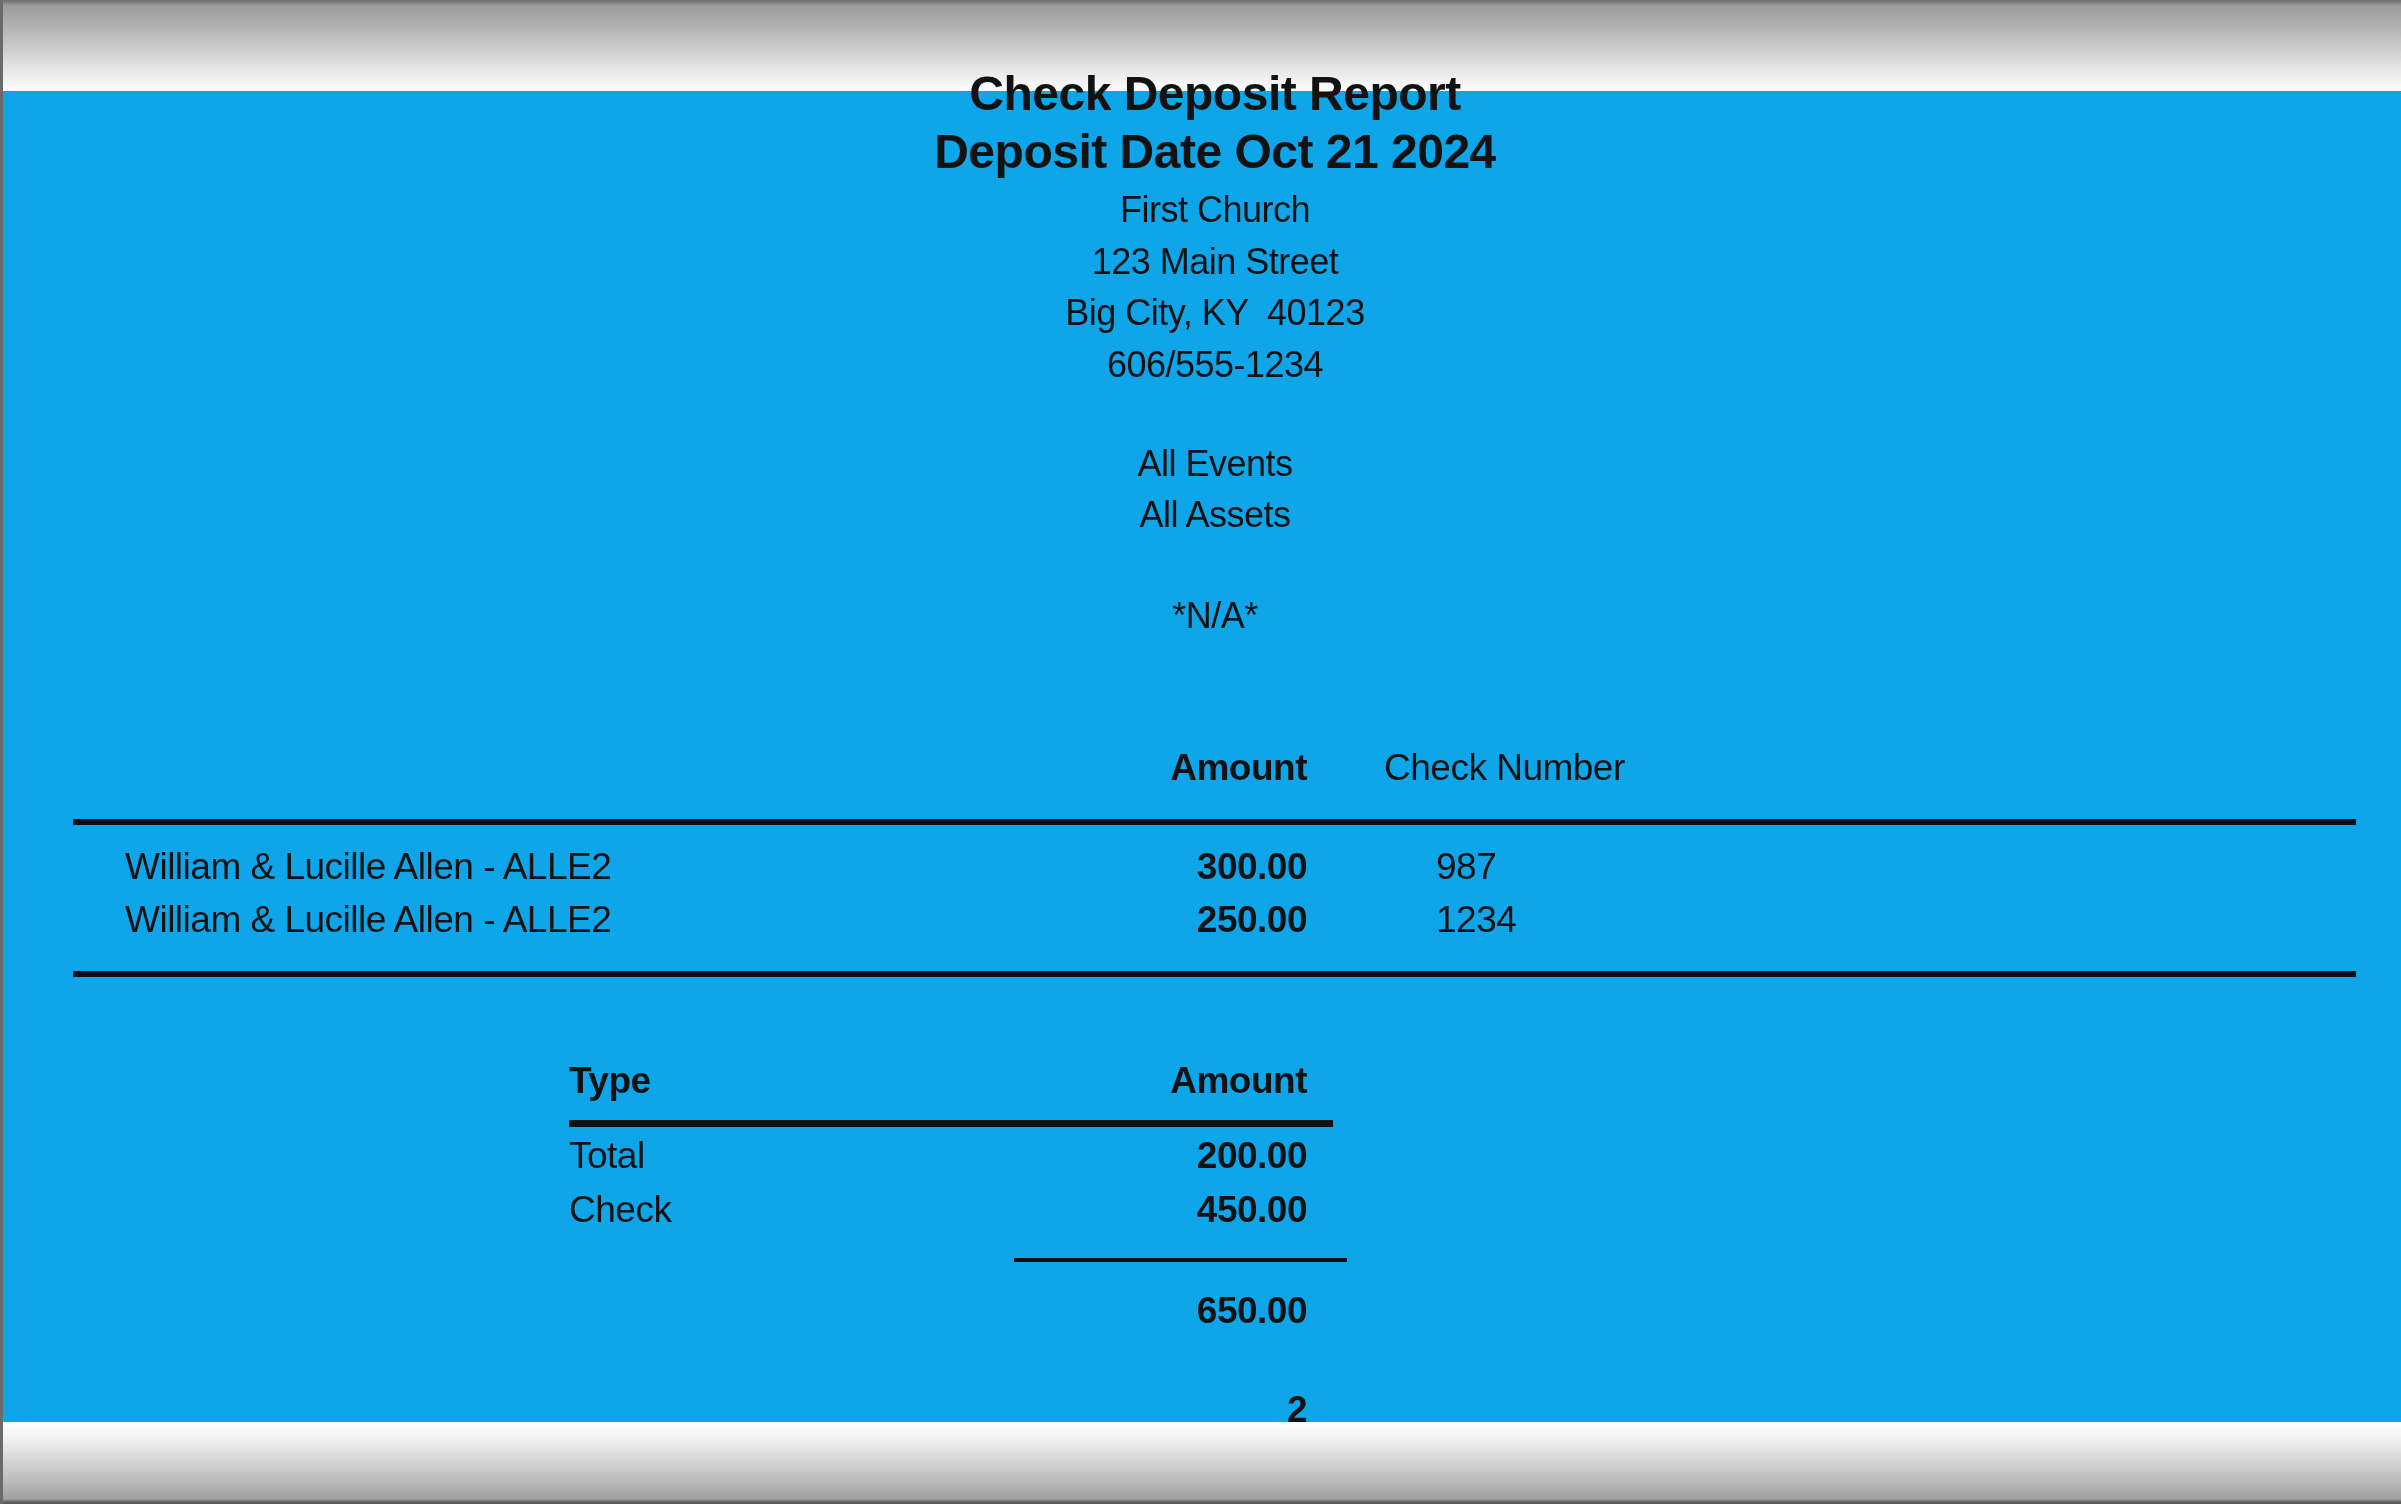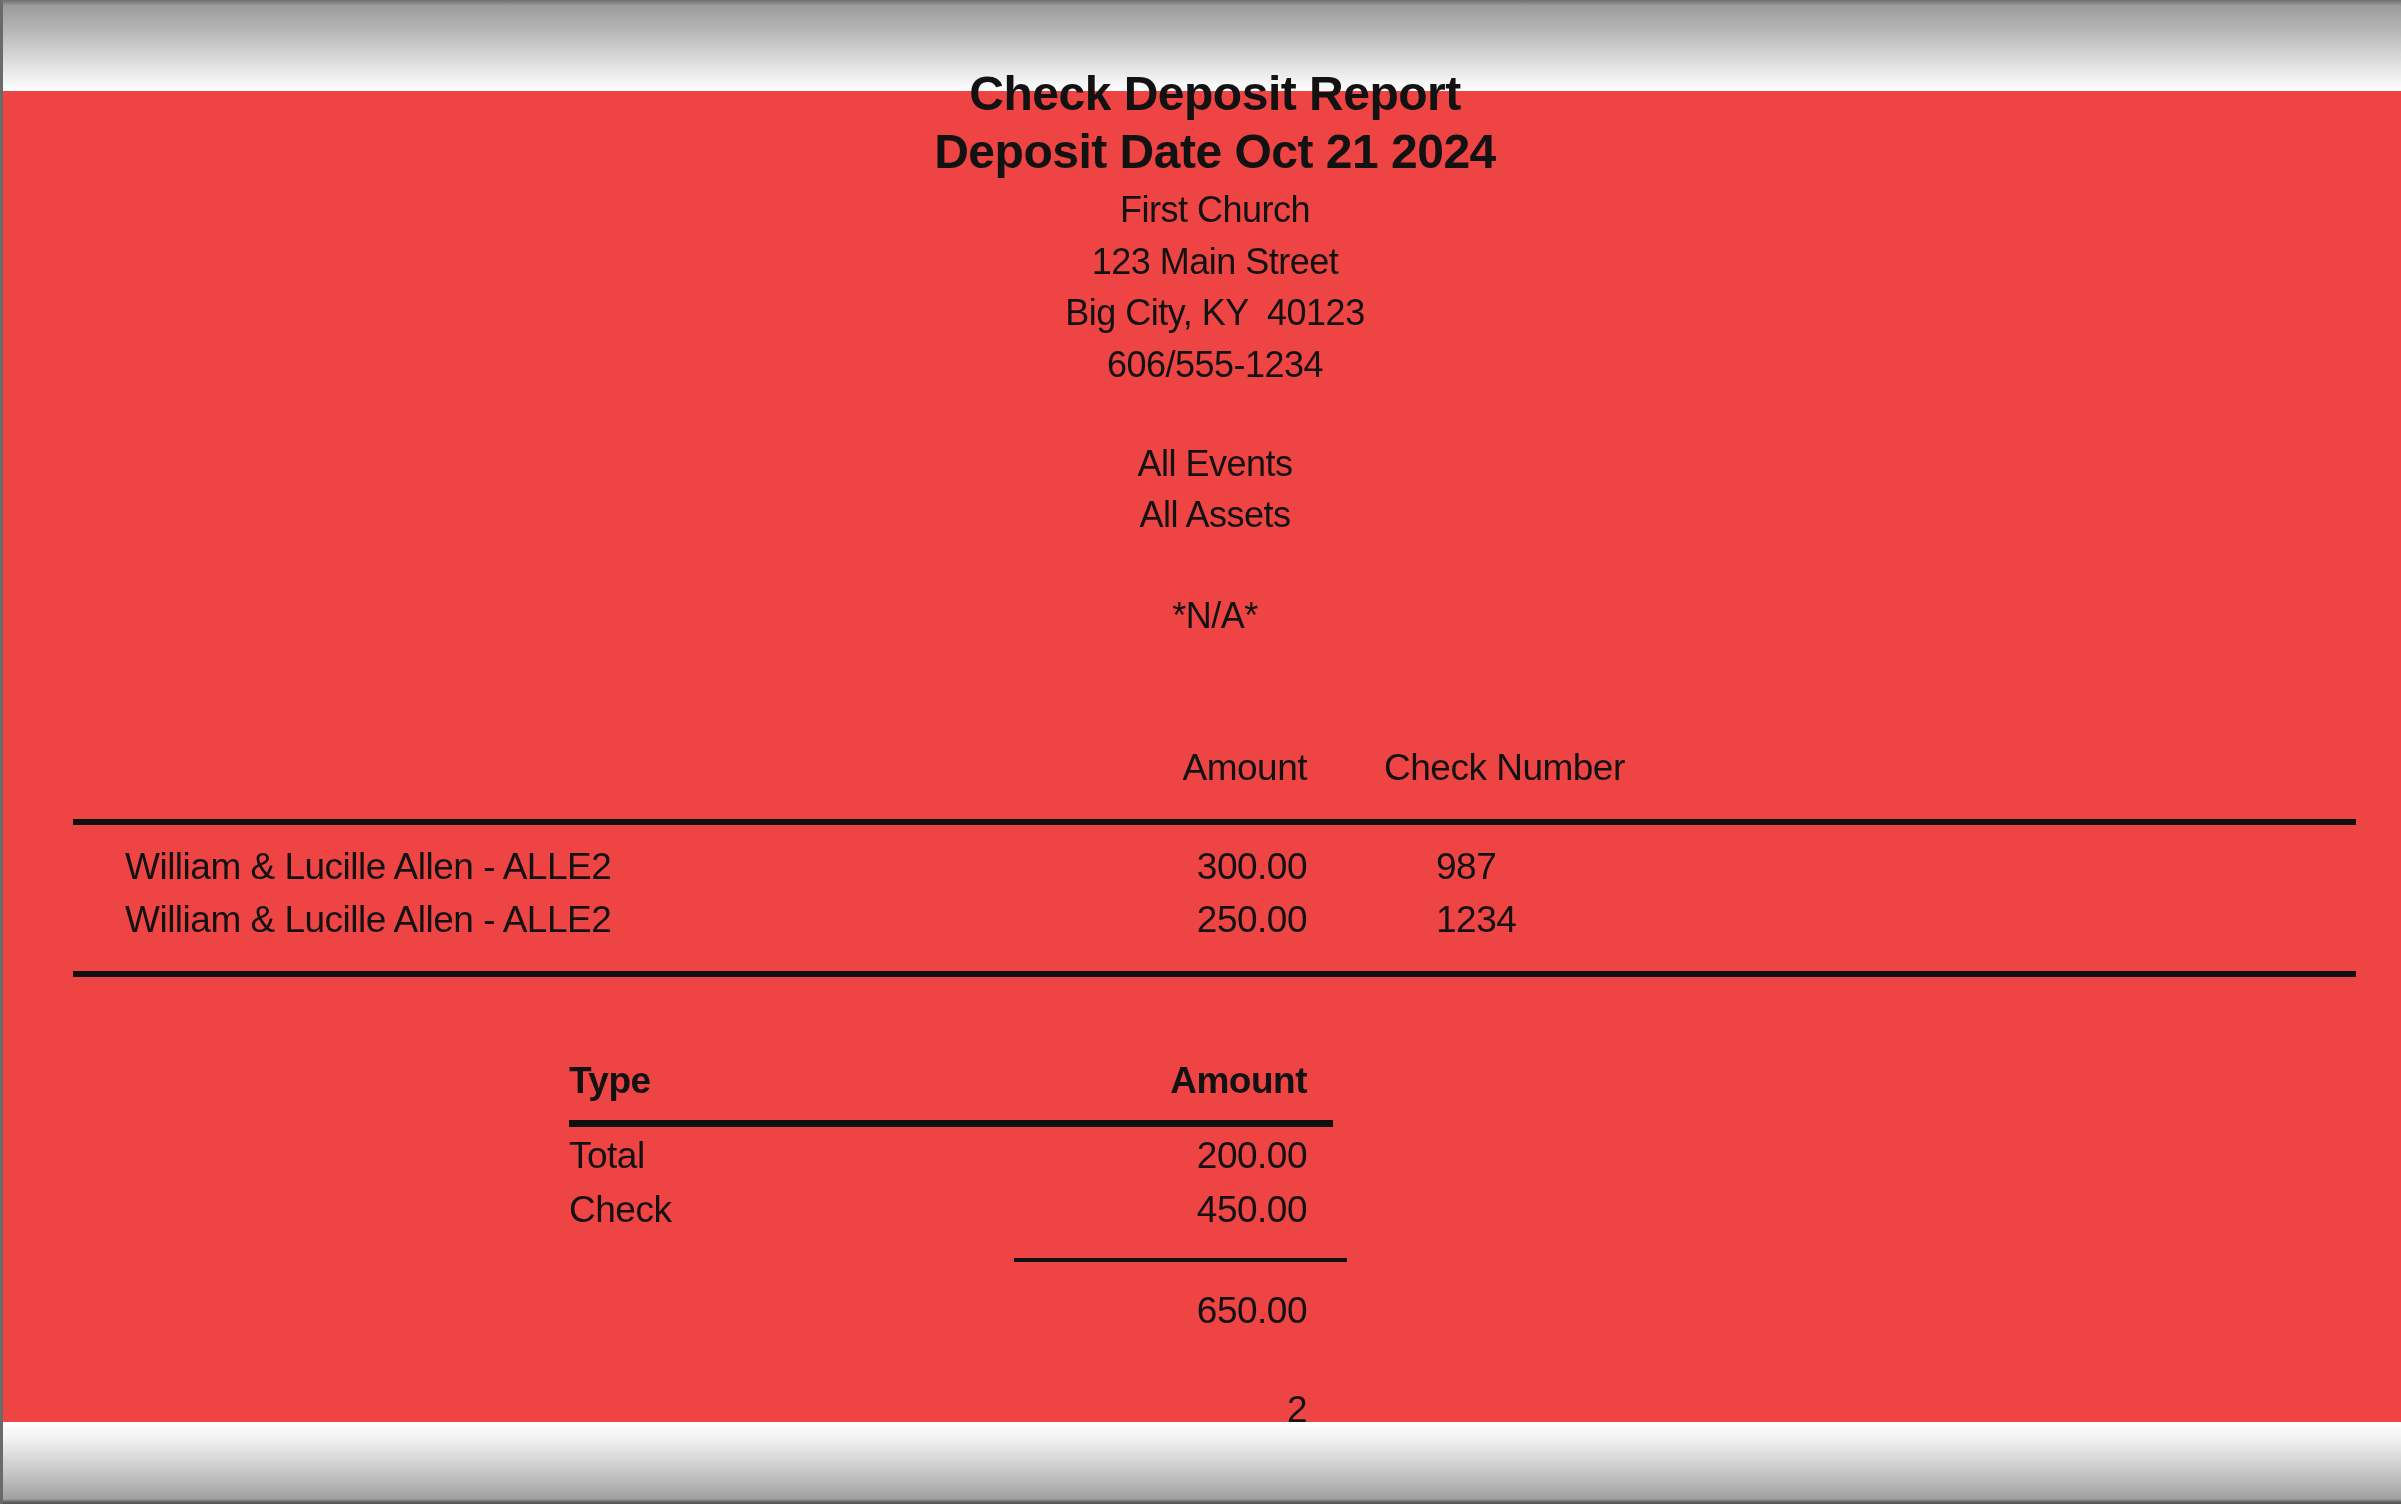--- a/index.html
+++ b/index.html
@@ -1,19 +1,19 @@
 <!DOCTYPE html>
 <html><head>
 <meta charset="utf-8">
 <style>
   html,body{margin:0;padding:0;background:#ffffff;}
   #page{
     position:relative;
     width:2402px;height:1505px;
-    background:#ef4444;
+    background:#0ea5e9;
     overflow:hidden;
     font-family:"Liberation Sans","DejaVu Sans",sans-serif;
     color:#121212;
   }
   .txt{
     position:absolute;
     font-size:37px;
     line-height:44px;
     letter-spacing:-0.5px;
     white-space:pre;
@@ -22,21 +22,21 @@
   .center-line{
     left:0;width:2430px;text-align:center;
   }
   .title{
     font-size:48px;line-height:57px;font-weight:700;letter-spacing:-0.5px;
   }
   .addr{
     font-size:36px;line-height:51px;
   }
   .bold{font-weight:700;}
-  .right{text-align:right;}
+  .right{text-align:right;font-weight:bold;}
   .centered{}
   .rule{
     position:absolute;background:#101010;
   }
   #top-shadow{
     position:absolute;left:0;top:0;width:2402px;height:91px;
     background:linear-gradient(180deg,#6f6f6f 0px,#9d9d9d 6px,#b3b3b3 28px,#dcdcdc 61px,#ffffff 91px);
   }
   #bottom-shadow{
     position:absolute;left:0;top:1422px;width:2402px;height:83px;

